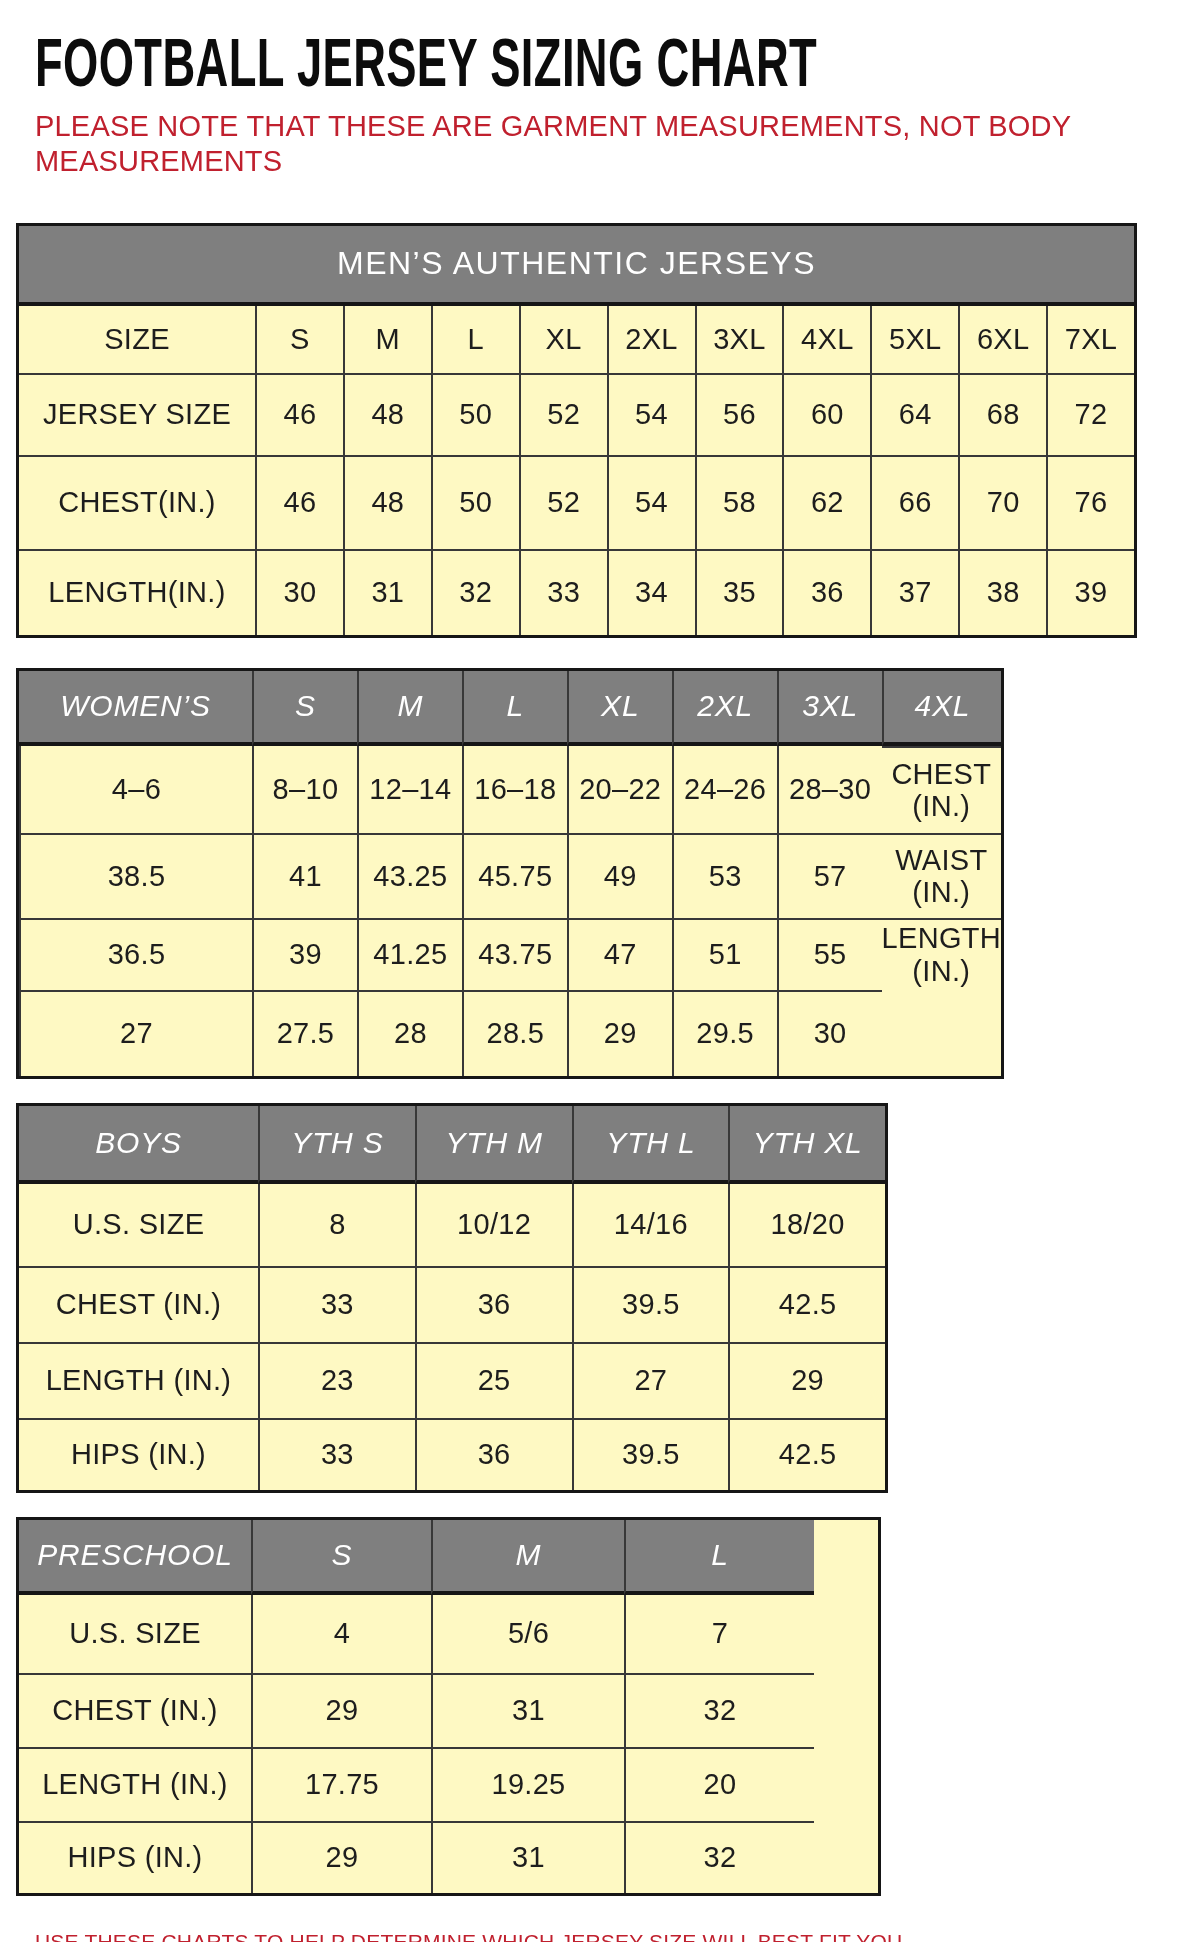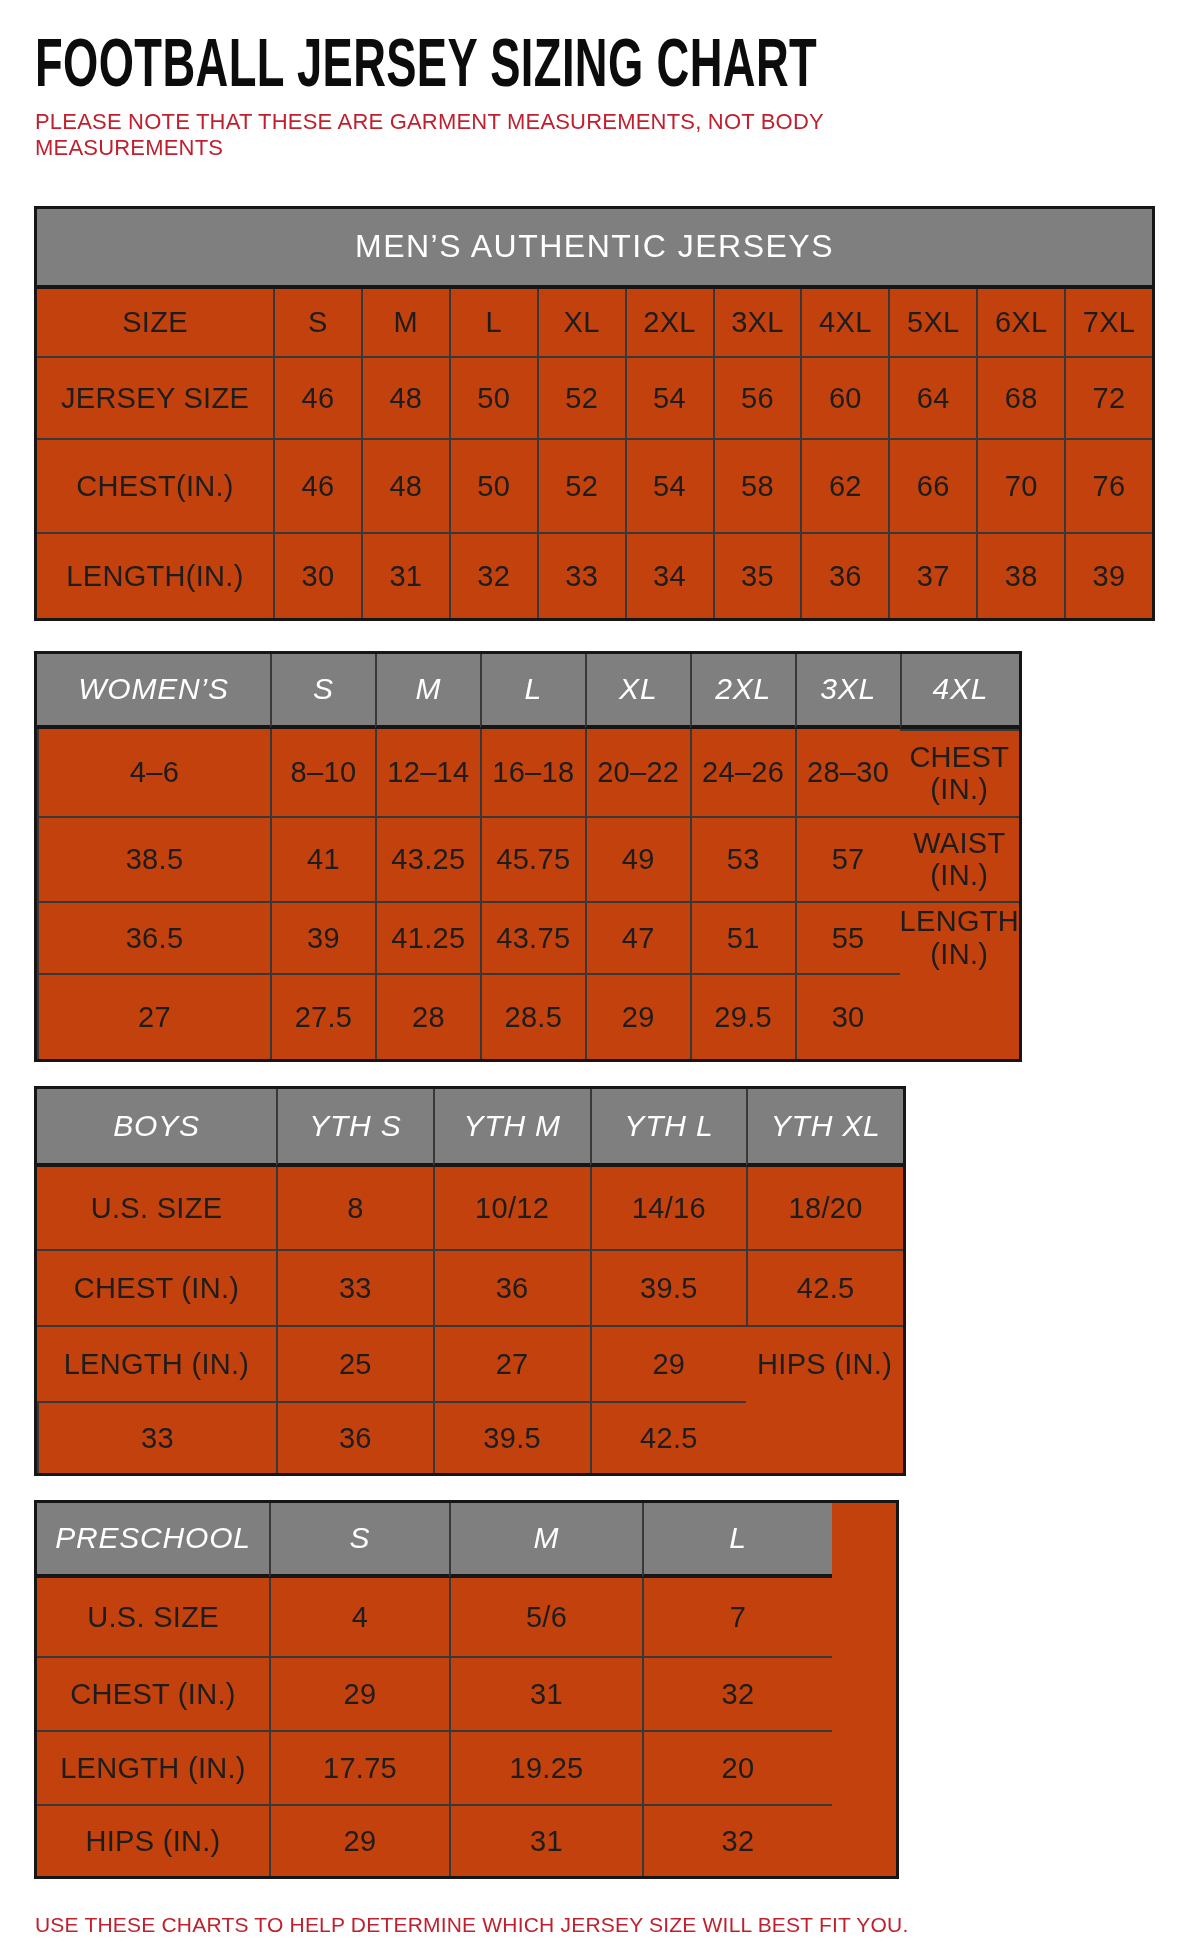--- a/index.html
+++ b/index.html
@@ -28,30 +28,30 @@
   .page-title .condense {
     display: inline-block;
     transform: scale(0.72, 1.08);
     transform-origin: 0 55%;
     white-space: nowrap;
     letter-spacing: 0.5px;
   }
   .garment-note {
     margin: 14px 0 0 35px;
     color: var(--red);
-    font-size: 22px;
+    font-size: 29px;
     line-height: 1.2;
     white-space: pre-line;
     letter-spacing: 0.2px;
   }
   .sz-table {
     display: grid;
-    margin-left: 34px;
+    margin-left: 16px;
     border: 3px solid var(--outer);
-    background: #c2410c;
+    background: #fef9c3;
   }
   .t-mens      { width: 1121px; grid-template-columns: 236px repeat(10, 1fr); grid-template-rows: 80px 67px 82px 94px 86px; margin-top: 44px; }
   .t-womens    { width: 988px;  grid-template-columns: 233px repeat(7, 1fr);  grid-template-rows: 75px 87px 85px 72px 86px; margin-top: 30px; }
   .t-boys      { width: 872px;  grid-template-columns: 239px repeat(4, 1fr);  grid-template-rows: 78px 82px 76px 76px 72px; margin-top: 24px; }
   .t-preschool { width: 865px;  grid-template-columns: 232px 180px 193px 190px; grid-template-rows: 75px 78px 74px 74px 72px; margin-top: 24px; }
   .cell {
     display: flex;
     align-items: center;
     justify-content: center;
     text-align: center;
@@ -193,20 +193,21 @@
     <div class="cell c1 r1 nt">8</div>
     <div class="cell c2 r1 nt">10/12</div>
     <div class="cell c3 r1 nt">14/16</div>
     <div class="cell c4 r1 nt">18/20</div>
     <div class="cell c0 r2">CHEST (IN.)</div>
     <div class="cell c1 r2">33</div>
     <div class="cell c2 r2">36</div>
     <div class="cell c3 r2">39.5</div>
     <div class="cell c4 r2">42.5</div>
     <div class="cell c0 r3">LENGTH (IN.)</div>
+    <div class="cell c1 r3">23</div>
     <div class="cell c2 r3">25</div>
     <div class="cell c3 r3">27</div>
     <div class="cell c4 r3">29</div>
     <div class="cell c0 r4">HIPS (IN.)</div>
     <div class="cell c1 r4">33</div>
     <div class="cell c2 r4">36</div>
     <div class="cell c3 r4">39.5</div>
     <div class="cell c4 r4">42.5</div>
   </div>
 

